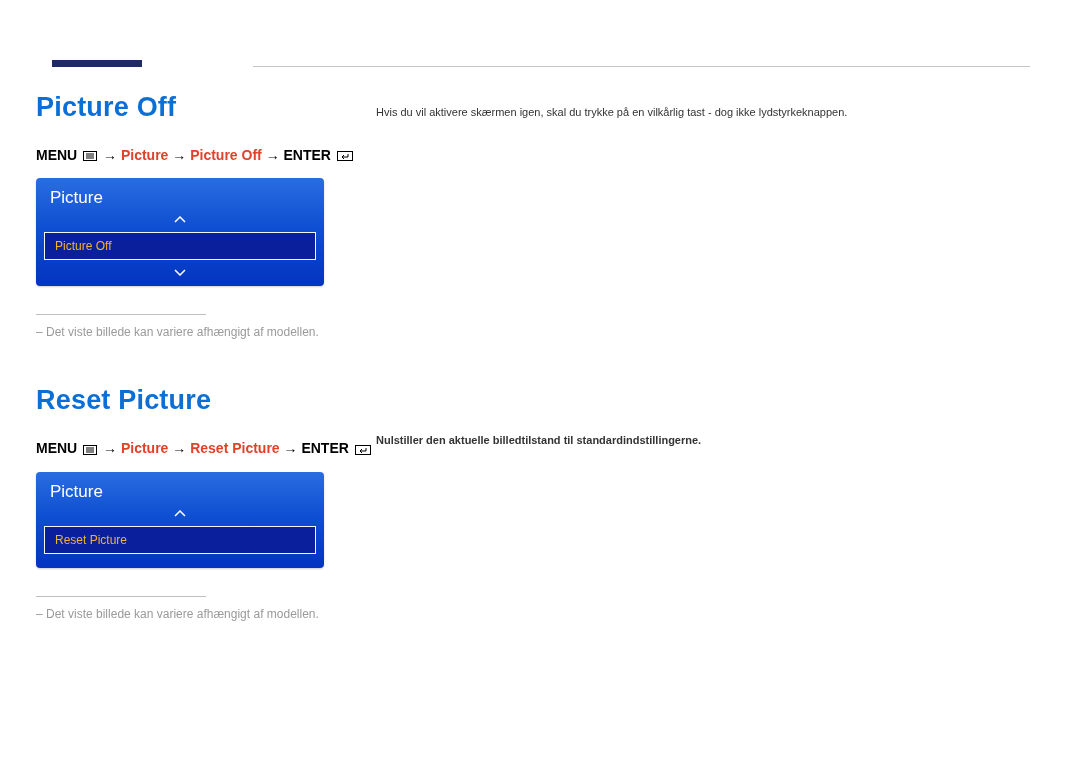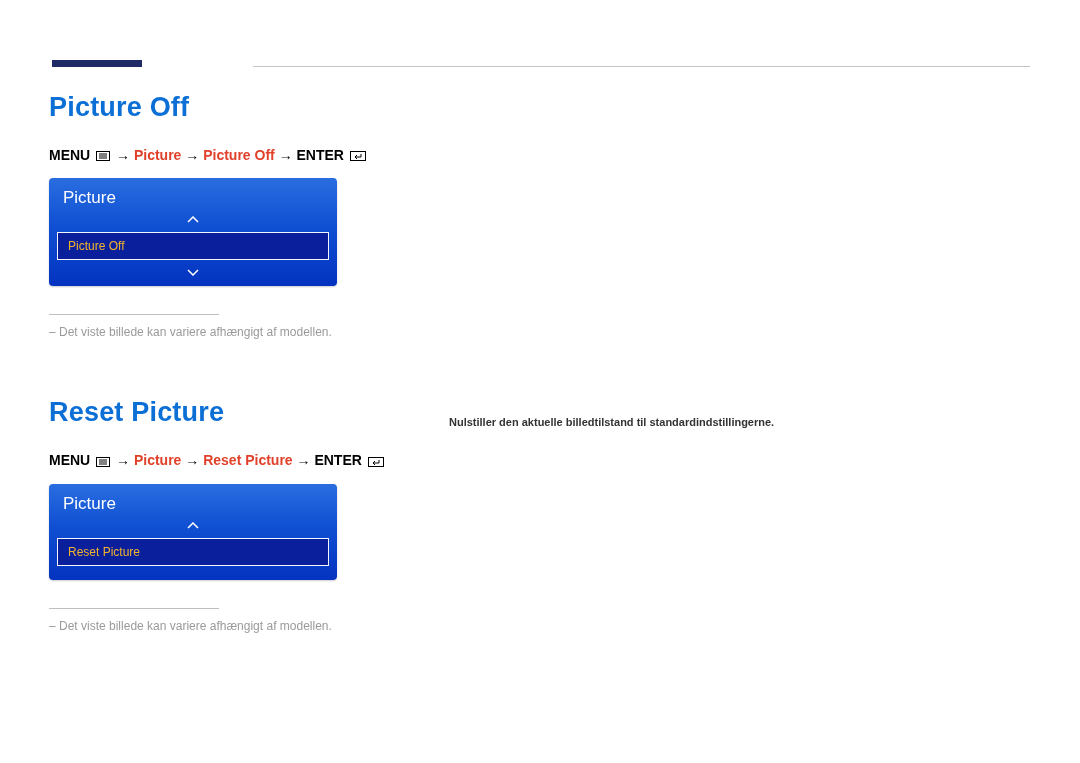--- a/index.html
+++ b/index.html
@@ -26,24 +26,23 @@
   .topline {
     position: absolute;
     top: 66px;
     left: 253px;
     right: 50px;
     border-top: 1px solid #c4c4c4;
   }
   .columns {
     position: absolute;
     top: 92px;
-    left: 49px;
+    left: 36px;
     right: 50px;
     display: flex;
-    gap: 60px;
   }
   .left-col {
     width: 340px;
     flex: none;
   }
   .right-col {
     flex: 1;
     font-size: 11px;
     line-height: 1.6;
     color: #333;
@@ -100,21 +99,21 @@
     border: none;
     border-top: 1px solid #bfbfbf;
     margin: 28px 0 10px 0;
     width: 170px;
   }
   .footnote {
     font-size: 12px;
     color: #9a9a9a;
   }
   .sec2 {
-    margin-top: 58px;
+    margin-top: 46px;
   }
   .right-sec2 {
     margin-top: 310px;
     font-weight: bold;
   }
   .strong { font-weight: bold; }
 </style>
 </head>
 <body>
 
@@ -210,17 +209,18 @@
 
         <hr class="rule">
         <div class="footnote">
           – <span>Det viste billede kan variere afhængigt af modellen.</span>
         </div>
       </div>
 
     </div>
 
     <div class="right-col">
+      <div>Hvis du vil aktivere skærmen igen, skal du trykke på en vilkårlig tast - dog ikke lydstyrkeknappen.</div>
 
       <div class="right-sec2">Nulstiller den aktuelle billedtilstand til standardindstillingerne.</div>
     </div>
   </div>
 </div>
 
 </body></html>

